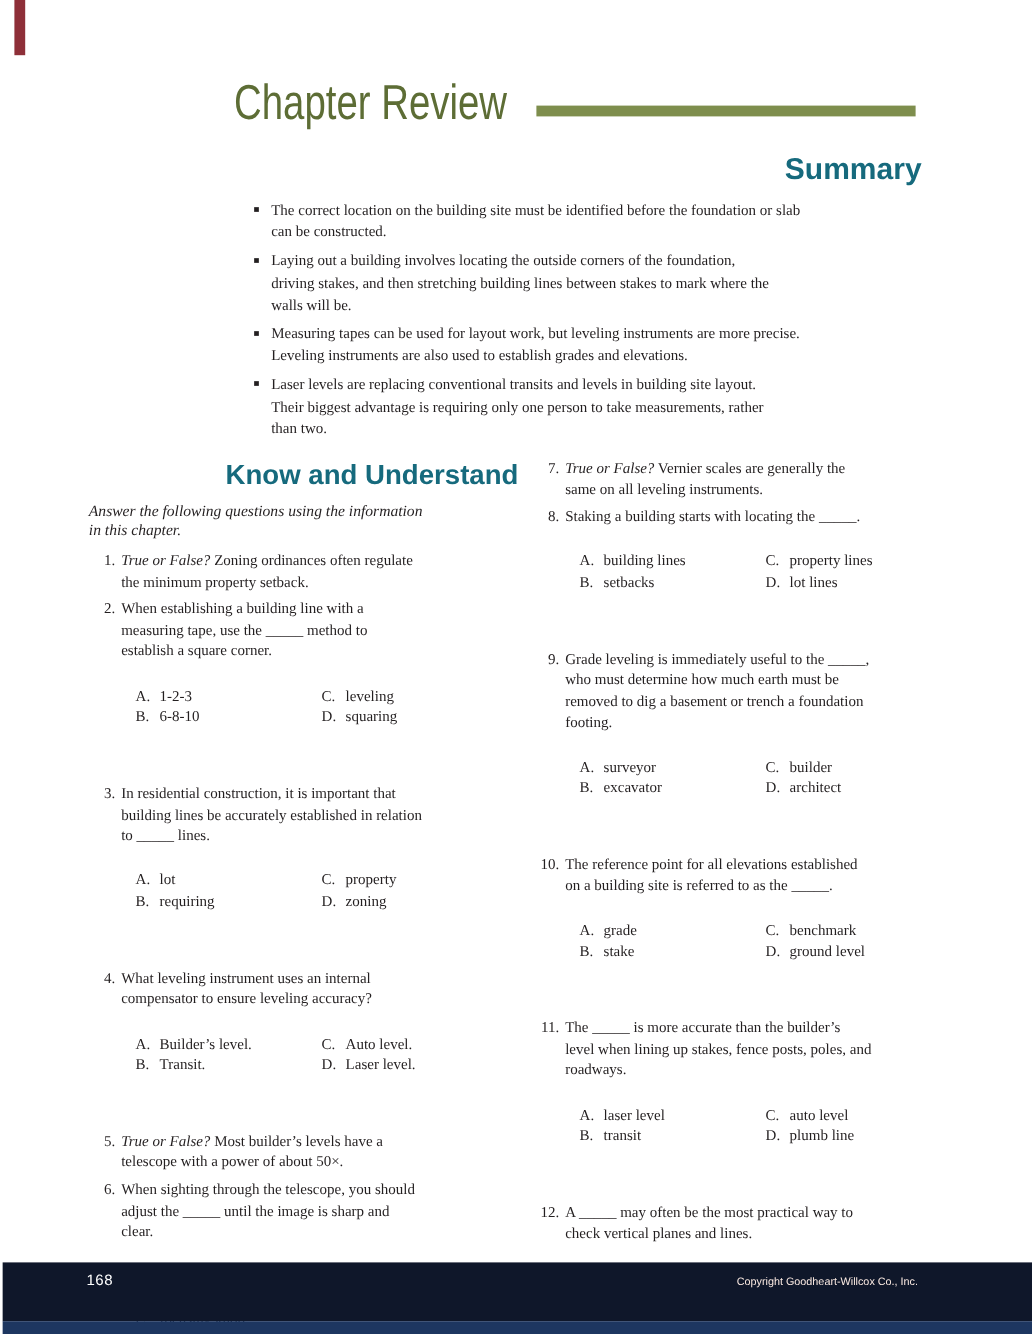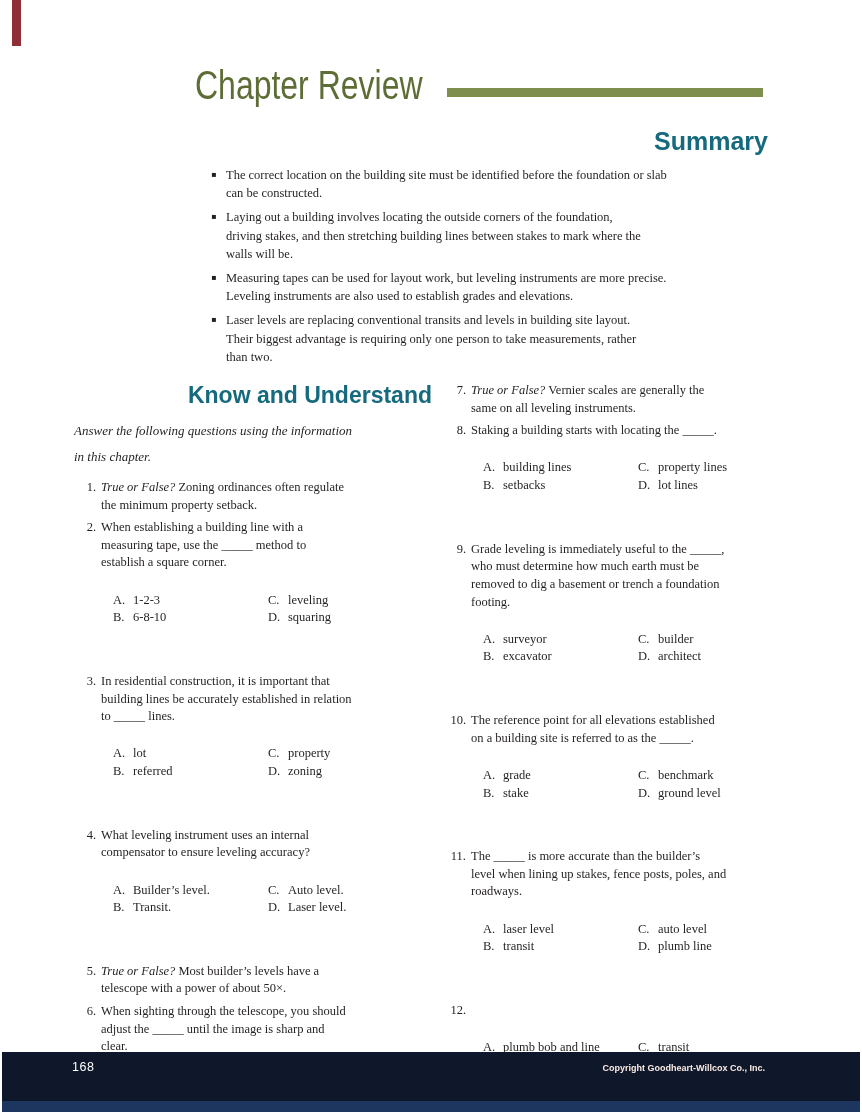--- a/index.html
+++ b/index.html
@@ -29,41 +29,41 @@
   .summary-heading { font-size:25px; margin-bottom:10px; }
   .bullet { display:flex; margin-bottom:6px; }
   .bullet-marker { width:15px; margin-left:14px; flex-shrink:0; font-family:"DejaVu Sans", sans-serif; font-size:8px; line-height:18.2px; color:#231f20; }
   .bullet-text { flex:1; font-size:12.5px; line-height:18.2px; white-space:pre-wrap; }
 
   
   .know { margin:16px 0 0 72px; display:flex; gap:12px; }
   .kleft { width:358px; }
   .kright { width:352px; }
   .know-heading { font-size:23px; margin-bottom:9px; }
-  .intro { font-style:italic; font-size:13px; line-height:26px; white-space:pre-wrap; margin-bottom:9px; }
+  .intro { font-style:italic; font-size:13px; line-height:16px; white-space:pre-wrap; margin-bottom:9px; }
 
   .q { display:flex; margin-bottom:5px; font-size:12.5px; line-height:17.6px; }
   .qnum { width:22px; text-align:right; margin-right:5px; flex-shrink:0; }
   .qbody { flex:1; white-space:pre-wrap; }
   .it { font-style:italic; }
 
   .choices { margin:2px 0 6px 12px; white-space:normal; }
   .choices.two { display:grid; grid-template-rows:auto auto; grid-auto-flow:column; grid-template-columns:155px 1fr; }
   .choice { display:flex; }
   .choice-label { width:20px; flex-shrink:0; }
 
   
   .footer {
     position:absolute; left:0; top:1052px; width:862px; height:49px; background:#0f172a;
     display:flex; justify-content:space-between; align-items:baseline;
     padding:8px 99px 0 70px; color:#ffffff;
     font-family:"Liberation Sans", sans-serif;
   }
   .page-number { font-size:12.5px; letter-spacing:.5px; }
-  .copyright { font-size:9px; color:#fbeae2;font-weight:bold; }
+  .copyright { font-size:9px; color:#fbeae2; }
 </style>
 </head>
 <body>
 
 <div class="page">
   <div class="edge-mark"></div>
 
   <div class="header">
     <span class="title">Chapter Review</span>
     <div class="rule"></div>
@@ -139,21 +139,21 @@
         <div class="qbody"><span>In residential construction, it is important that
 building lines be accurately established in relation
 to _____ lines.</span>
           <div class="choices two">
             <div class="choice">
                 <span class="choice-label">A.</span>
                 <span>lot</span>
               </div>
             <div class="choice">
                 <span class="choice-label">B.</span>
-                <span>referred</span>
+                <span>requiring</span>
               </div>
             <div class="choice">
                 <span class="choice-label">C.</span>
                 <span>property</span>
               </div>
             <div class="choice">
                 <span class="choice-label">D.</span>
                 <span>zoning</span>
               </div>
           </div>
@@ -320,21 +320,22 @@
             <div class="choice">
                 <span class="choice-label">D.</span>
                 <span>plumb line</span>
               </div>
           </div>
         </div>
       </div>
 
       <div class="q">
         <span class="qnum">12.</span>
-        <div class="qbody">
+        <div class="qbody"><span>A _____ may often be the most practical way to
+check vertical planes and lines.</span>
           <div class="choices two">
             <div class="choice">
                 <span class="choice-label">A.</span>
                 <span>plumb bob and line</span>
               </div>
             <div class="choice">
                 <span class="choice-label">B.</span>
                 <span>builder’s level</span>
               </div>
             <div class="choice">

